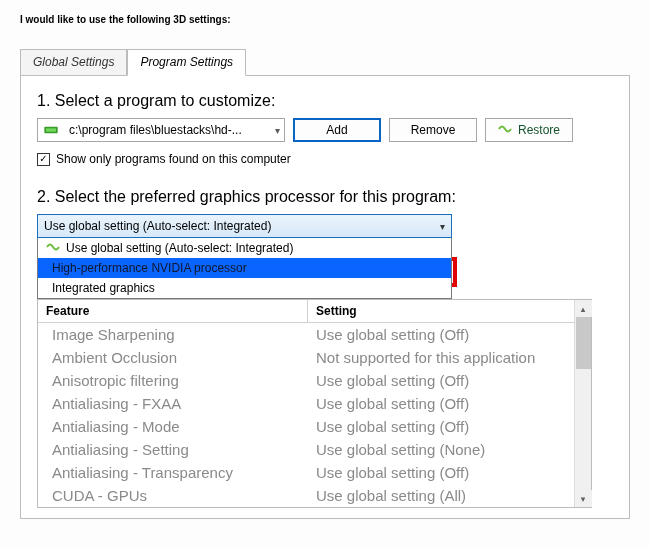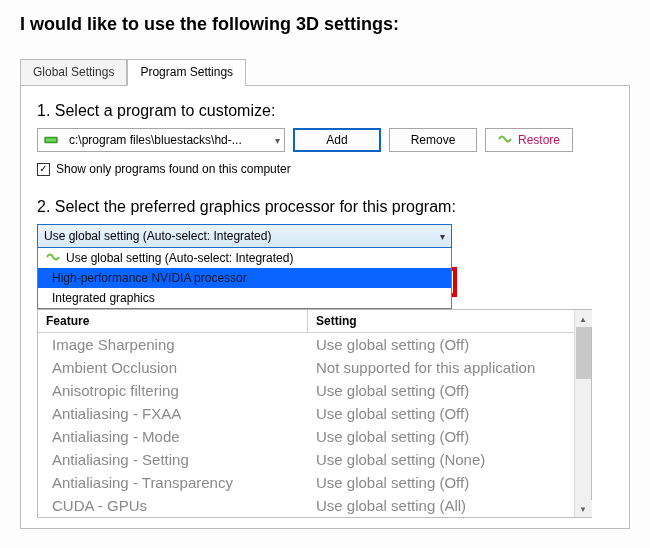--- a/index.html
+++ b/index.html
@@ -11,38 +11,39 @@
     color: #000;
   }
   .window {
     width: 650px;
     height: 548px;
     padding: 14px 20px 20px 20px;
     position: relative;
   }
   .page-title {
     font-weight: bold;
-    font-size: 18px;
+    font-size: 10px;
     margin-bottom: 22px;
   }
   .tabrow {
     display: flex;
     align-items: flex-end;
     position: relative;
     z-index: 2;
   }
   .tab {
     padding: 5px 12px 6px 12px;
     border: 1px solid #bcbcbc;
     background: #f4f4f4;
     margin-right: 0;
     border-bottom: none;
     font-size: 12px;
     cursor: pointer;
     position: relative;
+    font-style: italic;
   }
   .tab.active {
     background: #fff;
     border-bottom: 1px solid #fff;
     margin-bottom: -1px;
     z-index: 3;
   }
   .tab:not(.active) {
     margin-top: 2px;
     color: #333;
@@ -93,21 +94,21 @@
     display: inline-flex;
     align-items: center;
     justify-content: center;
     font-size: 12px;
     cursor: pointer;
   }
   .btn.primary {
     border: 2px solid #0a64c2;
   }
   .btn.restore {
-    color: #be185d;
+    color: #14532d;
     gap: 6px;
     justify-content: center;
   }
   .chk-row {
     display: flex;
     align-items: center;
     gap: 6px;
     margin-bottom: 22px;
   }
   .chk {

